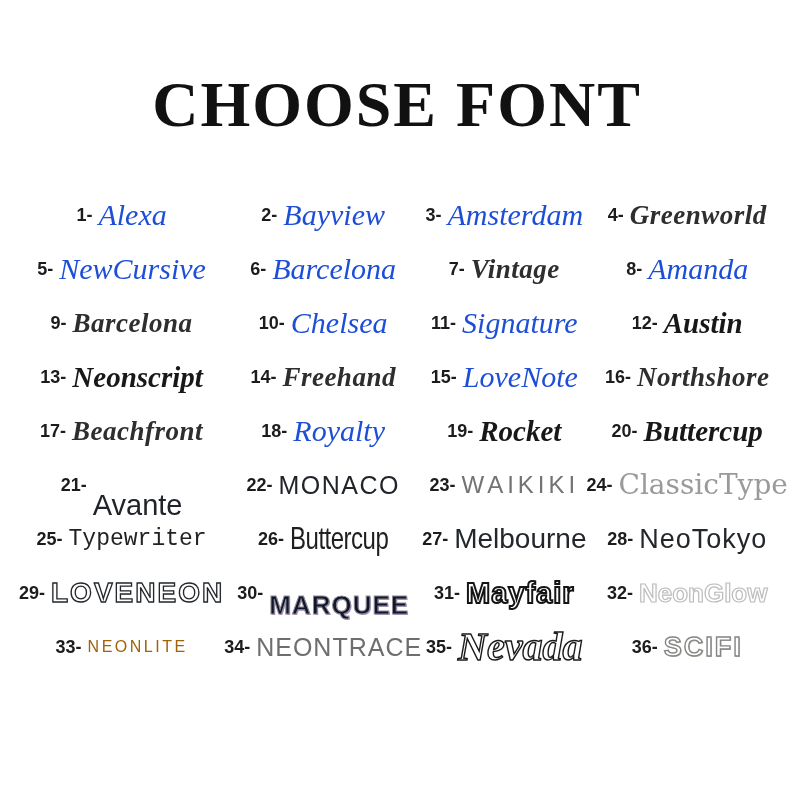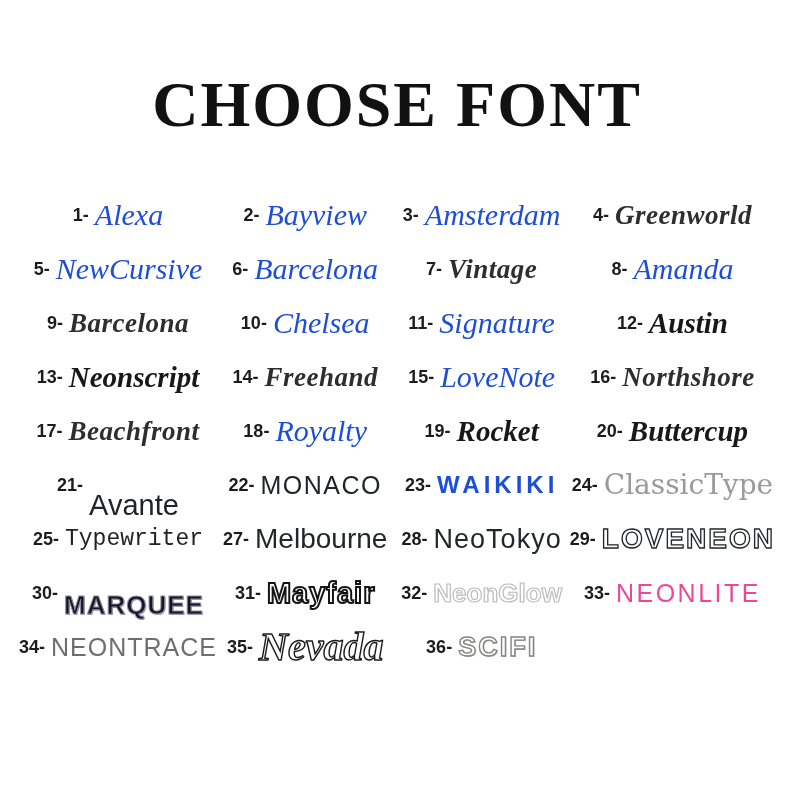--- a/index.html
+++ b/index.html
@@ -46,31 +46,31 @@
     flex:0 0 auto;
   }
   .name{display:inline-block;line-height:1;}
 
   
   .style-script       {font-family:"Liberation Serif",serif;font-style:italic;font-size:30px;color:#1d4ed8;}
   .style-script-light {font-family:"Liberation Serif",serif;font-style:italic;font-size:27px;font-weight:700;letter-spacing:.5px;color:#2e2e2e;}
   .style-script-bold  {font-family:"Liberation Serif",serif;font-style:italic;font-weight:700;font-size:29px;color:#181818;}
   .style-sans-geo     {font-family:"Liberation Sans",sans-serif;font-size:29px;color:#20242a;margin-top:41px;}
   .style-caps-geo     {font-family:"Liberation Sans",sans-serif;font-size:25px;letter-spacing:1.5px;color:#20242a;}
-  .style-caps-thin    {font-family:"Liberation Sans",sans-serif;font-weight:700;font-size:24px;letter-spacing:4px;color:#1d4ed8;}
+  .style-caps-thin    {font-family:"Liberation Sans",sans-serif;font-weight:400;font-size:24px;letter-spacing:4px;color:#737373;}
   .style-slab-gray    {font-family:"DejaVu Serif",serif;font-size:28px;color:#9a9a9a;}
   .style-mono         {font-family:"Liberation Mono",monospace;font-size:23px;color:#222222;}
   .style-hand-tall    {font-family:"Liberation Sans",sans-serif;font-size:24px;letter-spacing:-.5px;transform:scaleY(1.3);transform-origin:center;color:#1f1f1f;}
   .style-sans-light   {font-family:"Liberation Sans",sans-serif;font-weight:300;font-size:28px;color:#23272c;}
   .style-sans-thin    {font-family:"Liberation Sans",sans-serif;font-weight:300;font-size:27px;letter-spacing:1px;color:#23272c;}
   .style-neon-dark    {font-family:"Liberation Sans",sans-serif;font-weight:700;font-size:28px;letter-spacing:2px;color:#ffffff;-webkit-text-stroke:1.3px #24282c;text-shadow:0 0 1px #24282c;}
   .style-marquee      {font-family:"Liberation Sans",sans-serif;font-weight:700;font-size:26px;letter-spacing:1px;color:#0f172a;-webkit-text-stroke:1px #8f8a96;text-shadow:1px 1px 0 #b49ac9;margin-top:24px;}
   .style-outline-bold {font-family:"Liberation Sans",sans-serif;font-weight:700;font-size:29px;letter-spacing:1px;color:#ffffff;-webkit-text-stroke:2px #141414;text-shadow:0 0 1px #141414;}
   .style-outline-gray {font-family:"Liberation Sans",sans-serif;font-weight:700;font-size:26px;color:#ffffff;-webkit-text-stroke:1.2px #bdbdbd;text-shadow:0 0 1px #c9c9c9;}
-  .style-neon-lite    {font-family:"Liberation Sans",sans-serif;font-weight:300;font-size:25px;letter-spacing:2.5px;color:#ec4899;}
+  .style-neon-lite    {font-family:"Liberation Sans",sans-serif;font-weight:300;font-size:16px;letter-spacing:2.5px;color:#a16207;}
   .style-neon-trace   {font-family:"Liberation Sans",sans-serif;font-weight:400;font-size:25px;letter-spacing:1px;color:#6e6e6e;}
   .style-bubble       {font-family:"Liberation Serif",serif;font-style:italic;font-weight:700;font-size:40px;color:#ffffff;-webkit-text-stroke:1.4px #1a1a1a;text-shadow:0 0 1px #1a1a1a;}
   .style-scifi        {font-family:"Liberation Sans",sans-serif;font-weight:700;font-size:27px;letter-spacing:2px;color:#ffffff;-webkit-text-stroke:1.4px #858585;text-shadow:1px 1px 0 #bfc3a9;}
 </style>
 </head>
 <body>
 
 <div class="page">
   <div class="title">CHOOSE FONT</div>
 
@@ -169,20 +169,24 @@
       </div>
       <div class="cell">
         <span class="num">24-</span>
         <span class="name style-slab-gray">ClassicType</span>
       </div>
       <div class="cell">
         <span class="num">25-</span>
         <span class="name style-mono">Typewriter</span>
       </div>
       <div class="cell">
+        <span class="num">26-</span>
+        <span class="name style-hand-tall">Buttercup</span>
+      </div>
+      <div class="cell">
         <span class="num">27-</span>
         <span class="name style-sans-light">Melbourne</span>
       </div>
       <div class="cell">
         <span class="num">28-</span>
         <span class="name style-sans-thin">NeoTokyo</span>
       </div>
       <div class="cell">
         <span class="num">29-</span>
         <span class="name style-neon-dark">LOVENEON</span>

